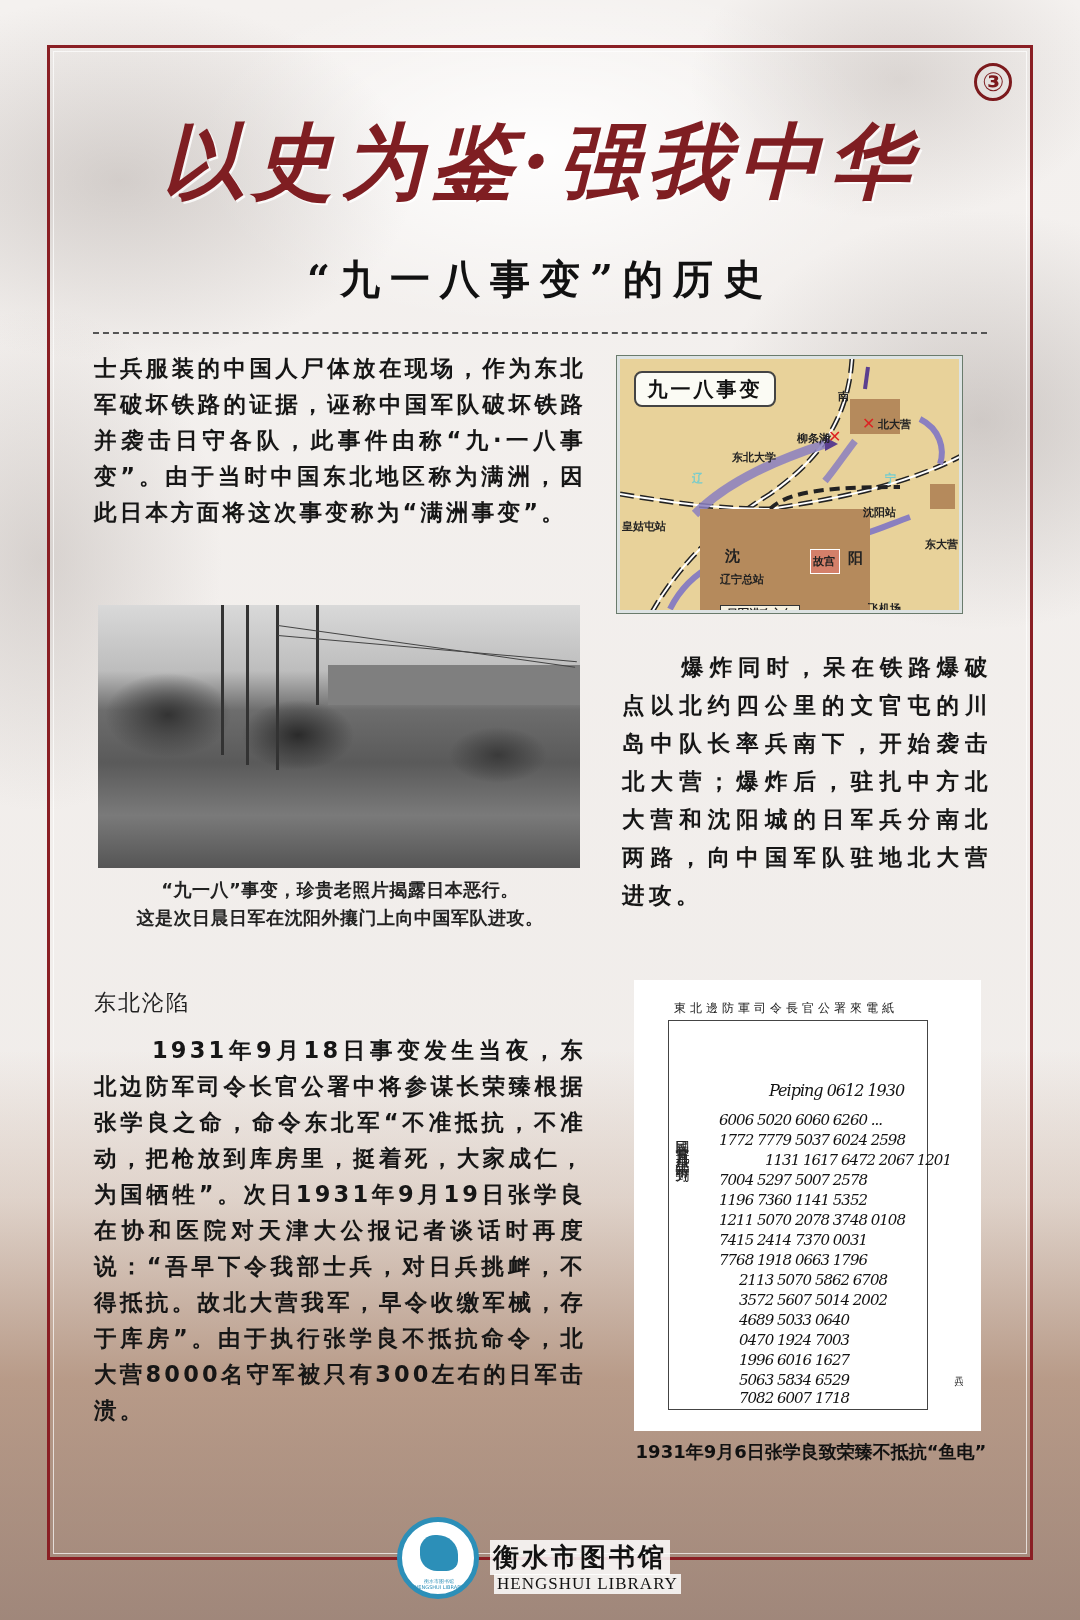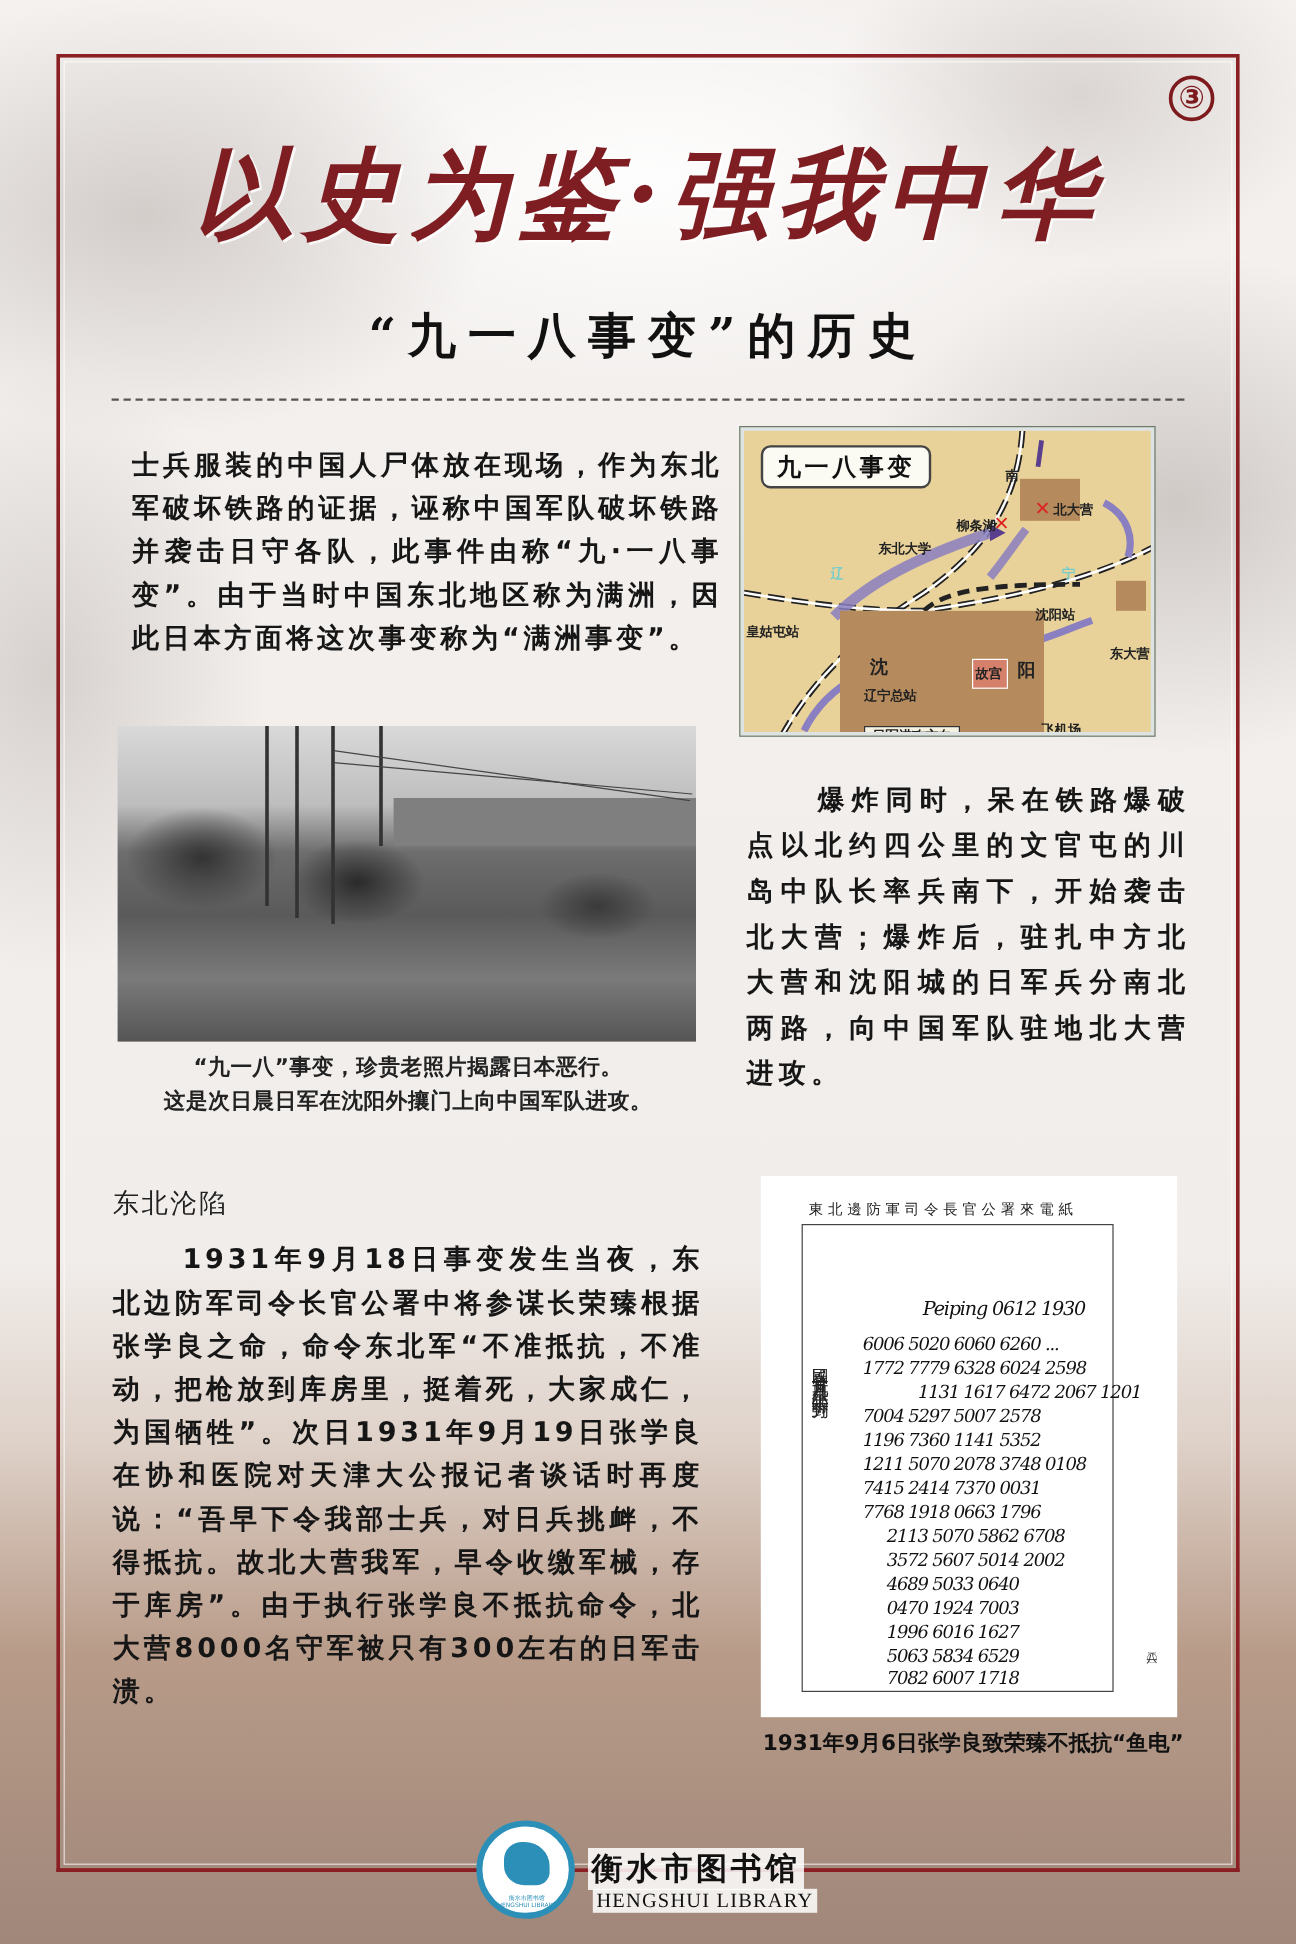--- a/index.html
+++ b/index.html
@@ -51,21 +51,21 @@
       font-size: 40px; font-weight: bold; color: #111; letter-spacing: 10px;
     }
     .divider {
       position: absolute; left: 93px; top: 332px; width: 894px; height: 0;
       border-top: 2px dashed #555;
     }
     .para {
       position: absolute; font-size: 22.5px; line-height: 36px; letter-spacing: 3.2px;
       font-weight: bold; color: #161616; text-align: justify;
     }
-    .p1 { left: 110px; top: 350px; width: 492px; margin-top: 20px; }
+    .p1 { left: 94px; top: 350px; width: 492px; }
     .p2 { left: 622px; top: 648px; width: 370px; letter-spacing: 4.5px; line-height: 38px; }
     .p3-head { position: absolute; left: 94px; top: 988px; font-size: 22px; color: #222; letter-spacing: 2px; }
     .p3 { left: 94px; top: 1032px; width: 492px; }
     .indent { display: inline-block; width: 58px; }
     .photo {
       position: absolute; left: 98px; top: 605px; width: 482px; height: 263px;
       background:
         radial-gradient(ellipse 90px 60px at 70px 110px, #333, transparent 70%),
         radial-gradient(ellipse 80px 50px at 200px 130px, #2a2a2a, transparent 70%),
         radial-gradient(ellipse 70px 40px at 400px 150px, #3a3a3a, transparent 70%),
@@ -209,21 +209,21 @@
 <div class="para p2"><span class="indent"></span><span>爆炸同时，呆在铁路爆破点以北约四公里的文官屯的川岛中队长率兵南下，开始袭击北大营；爆炸后，驻扎中方北大营和沈阳城的日军兵分南北两路，向中国军队驻地北大营进攻。</span></div>
 
 <div class="p3-head">东北沦陷</div>
 <div class="para p3"><span class="indent"></span><span>1931年9月18日事变发生当夜，东北边防军司令长官公署中将参谋长荣臻根据张学良之命，命令东北军“不准抵抗，不准动，把枪放到库房里，挺着死，大家成仁，为国牺牲”。次日1931年9月19日张学良在协和医院对天津大公报记者谈话时再度说：“吾早下令我部士兵，对日兵挑衅，不得抵抗。故北大营我军，早令收缴军械，存于库房”。由于执行张学良不抵抗命令，北大营8000名守军被只有300左右的日军击溃。</span></div>
 
 <div class="doc">
   <div class="hdr">東北邊防軍司令長官公署來電紙</div>
   <div class="inner">
     <div class="scrawl" style="left:100px; top:60px; font-size:16px;">Peiping 0612 1930</div>
     <div class="scrawl" style="left:50px; top:90px;">6006 5020 6060 6260 ...</div>
-    <div class="scrawl" style="left:50px; top:110px;">1772 7779 6328 6024 2598</div>
+    <div class="scrawl" style="left:50px; top:110px;">1772 7779 5037 6024 2598</div>
     <div class="scrawl" style="left:50px; top:130px;margin-left:46px;">1131 1617 6472 2067 1201</div>
     <div class="scrawl" style="left:50px; top:150px;">7004 5297 5007 2578</div>
     <div class="scrawl" style="left:50px; top:170px;">1196 7360 1141 5352</div>
     <div class="scrawl" style="left:50px; top:190px;">1211 5070 2078 3748 0108</div>
     <div class="scrawl" style="left:50px; top:210px;">7415 2414 7370 0031</div>
     <div class="scrawl" style="left:50px; top:230px;">7768 1918 0663 1796</div>
     <div class="scrawl" style="left:70px; top:250px;">2113 5070 5862 6708</div>
     <div class="scrawl" style="left:70px; top:270px;">3572 5607 5014 2002</div>
     <div class="scrawl" style="left:70px; top:290px;">4689 5033 0640</div>
     <div class="scrawl" style="left:70px; top:310px;">0470 1924 7003</div>

